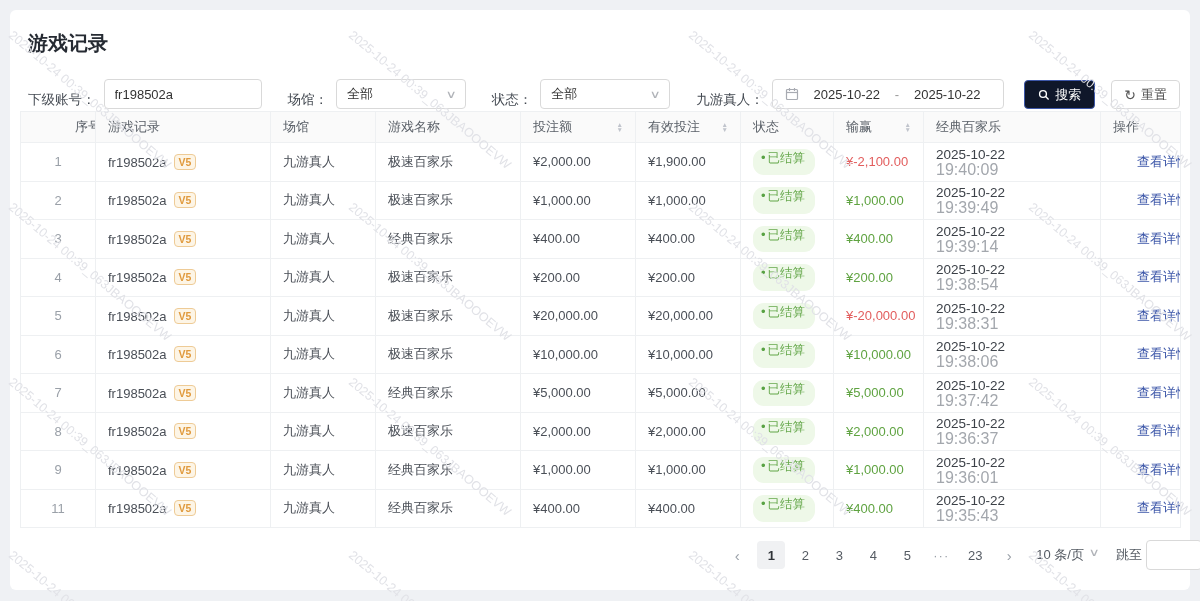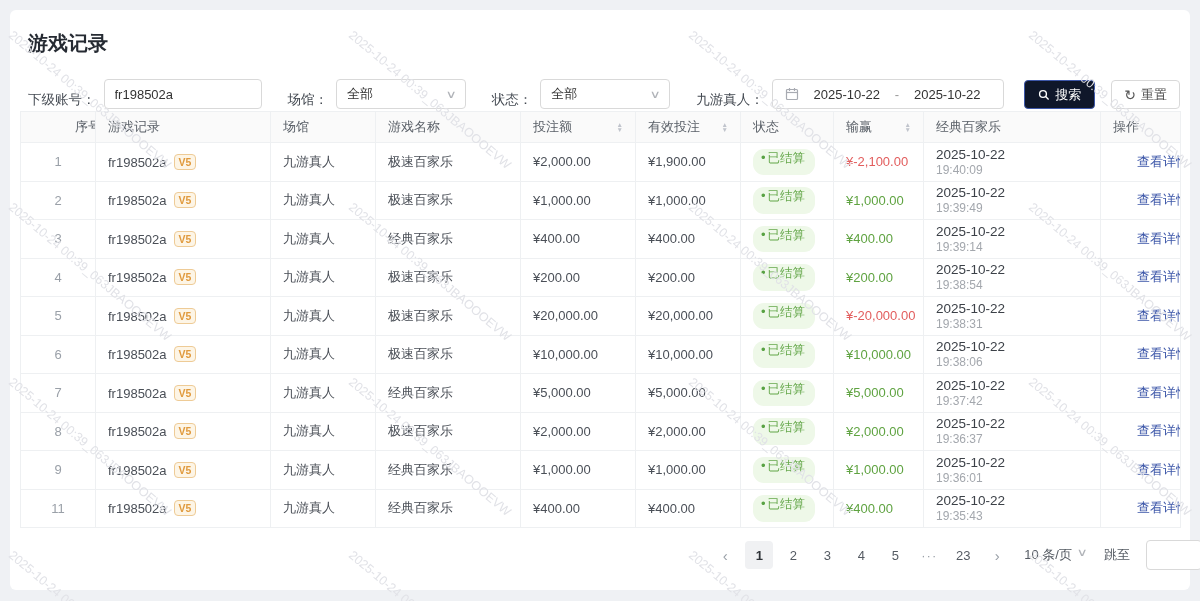--- a/index.html
+++ b/index.html
@@ -79,39 +79,39 @@
     font-weight:700; vertical-align:1px;
   }
   .pill {
     display:inline-flex; align-items:center; background:#eef8e8; color:#68a94e;
     border-radius:11px; padding:3px 10px 11px 8px; font-size:12.5px; line-height:1;
   }
   .pill .dot { color:#58a243; font-size:13px; margin-right:2px; line-height:0; }
   .win  { color:#5fa341; }
   .loss { color:#e25d5d; }
   .dt-date { color:#3c4148; font-size:13.5px; line-height:16px; }
-  .dt-time { color:#a3a7ad; font-size:12px; line-height:14px; }
+  .dt-time { color:#a3a7ad; font-size:16px; line-height:14px; }
   a.detail-link { color:#3d57a9; text-decoration:none; cursor:pointer;margin-left:24px; }
 
   
   .pagination {
     display:flex; align-items:center; justify-content:flex-end;
     margin:12px 0 0 0; padding-right:0; font-size:13px; color:#555b63;
   }
   .pg-btn {
     min-width:28px; height:28px; margin:0 3px; border-radius:4px; background:transparent;
     display:inline-flex; align-items:center; justify-content:center; cursor:pointer;
     border:none; font-size:13px; color:#555b63; font-family:"Liberation Sans", sans-serif;
   }
   .pg-btn.active { background:#f0f1f3; color:#2f3338; font-weight:700; }
   .pg-arrow { color:#9aa0a8; font-size:15px; }
   .pg-ellipsis { color:#9aa0a8; letter-spacing:1px; }
   .pg-sizer { display:inline-flex; align-items:flex-start; margin:0 18px 0 10px; cursor:pointer; }
   .pg-sizer .chev { margin-left:6px; }
-  .jump-label { margin-right:16px; }
+  .jump-label { margin-right:4px; }
   .jump-input { width:56px; margin-right:-22px; text-align:center; }
 </style>
 </head>
 <body>
 
 <div class="stage">
   <div class="wm-layer" id="wm-layer">
       <span style="left: 15px; top: 28px;">2025-10-24 00:39_063JBAOOOEVW</span>
       <span style="left: 355px; top: 28px;">2025-10-24 00:39_063JBAOOOEVW</span>
       <span style="left: 695px; top: 28px;">2025-10-24 00:39_063JBAOOOEVW</span>

